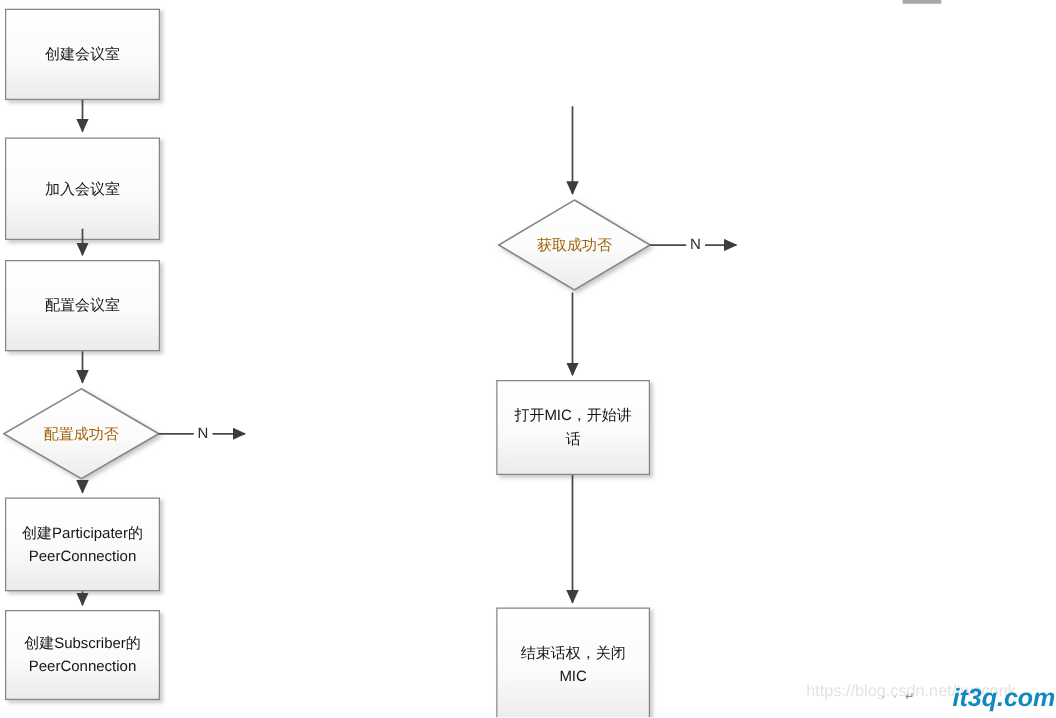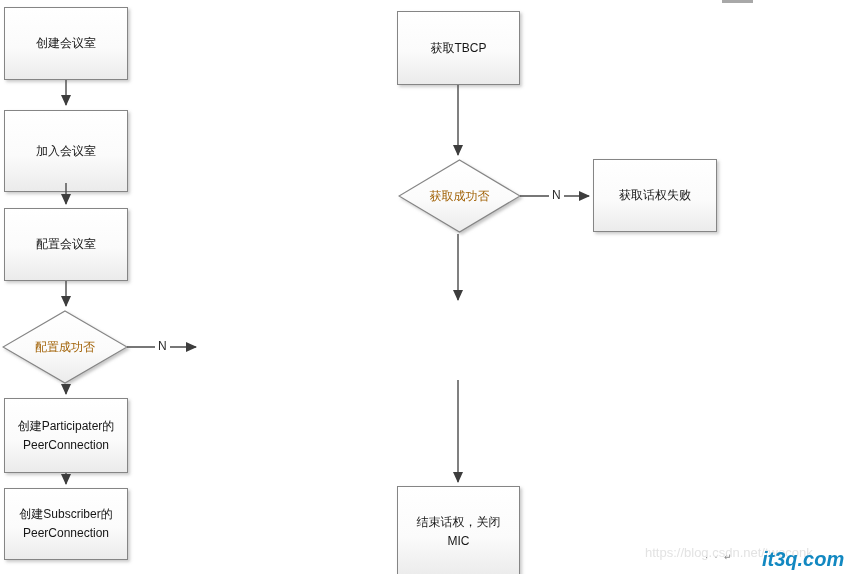--- a/index.html
+++ b/index.html
@@ -121,35 +121,33 @@
   <div class="node" style="left:4px;top:398px;width:124px;height:75px">
     <div>创建Participater的</div>
     <div>PeerConnection</div>
   </div>
 
   <div class="node" style="left:4px;top:488px;width:124px;height:72px">
     <div>创建Subscriber的</div>
     <div>PeerConnection</div>
   </div>
 
-  <div class="node" style="left:397px;top:11px;width:123px;height:74px">
-    <div>获取TBCP</div>
-  </div>
 
   <div class="diamond" style="left:398px;top:159px;width:123px;height:74px">
     <svg width="123" height="74" viewBox="0 0 123 74">
       <polygon points="61.5,1 122,37 61.5,73 1,37" fill="url(#nodegrad)" stroke="#858585" stroke-width="1.2"></polygon>
     </svg>
     <div class="dlabel">获取成功否</div>
   </div>
 
-  <div class="node" style="left:593px;top:159px;width:124px;height:73px">
-    <div>获取话权失败</div>
+
+  <div class="node" style="left:397px;top:304px;width:123px;height:76px">
+    <div>打开MIC，开始讲</div>
+    <div>话</div>
   </div>
-
 
   <div class="node" style="left:397px;top:486px;width:123px;height:92px">
     <div>结束话权，关闭</div>
     <div>MIC</div>
   </div>
 
   <svg class="edges" width="845" height="574" viewBox="0 0 845 574">
     <defs>
       <linearGradient id="nodegrad" x1="0" y1="0" x2="0" y2="1">
         <stop offset="0%" stop-color="#ffffff"></stop>

